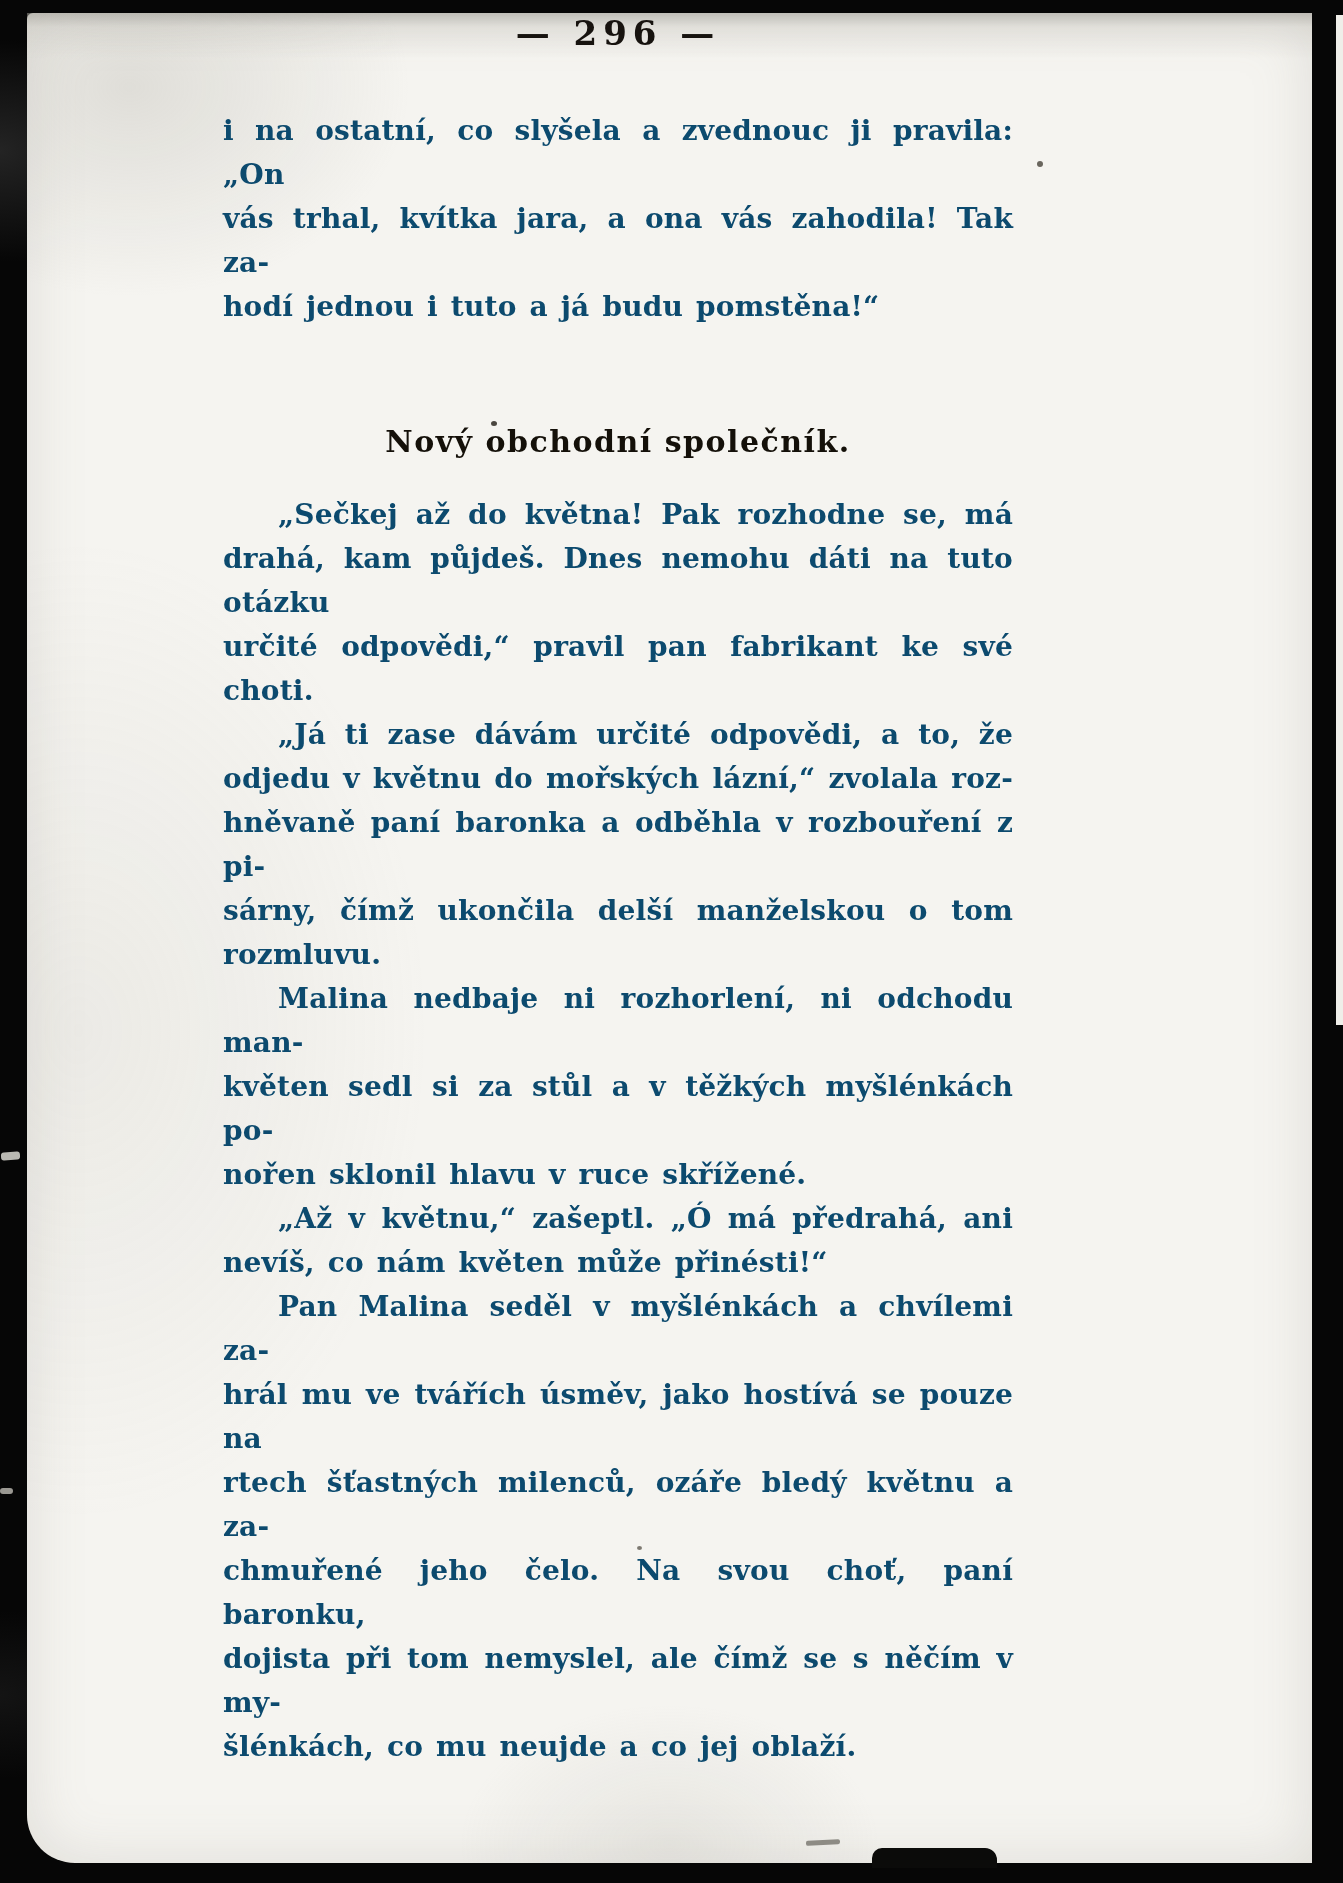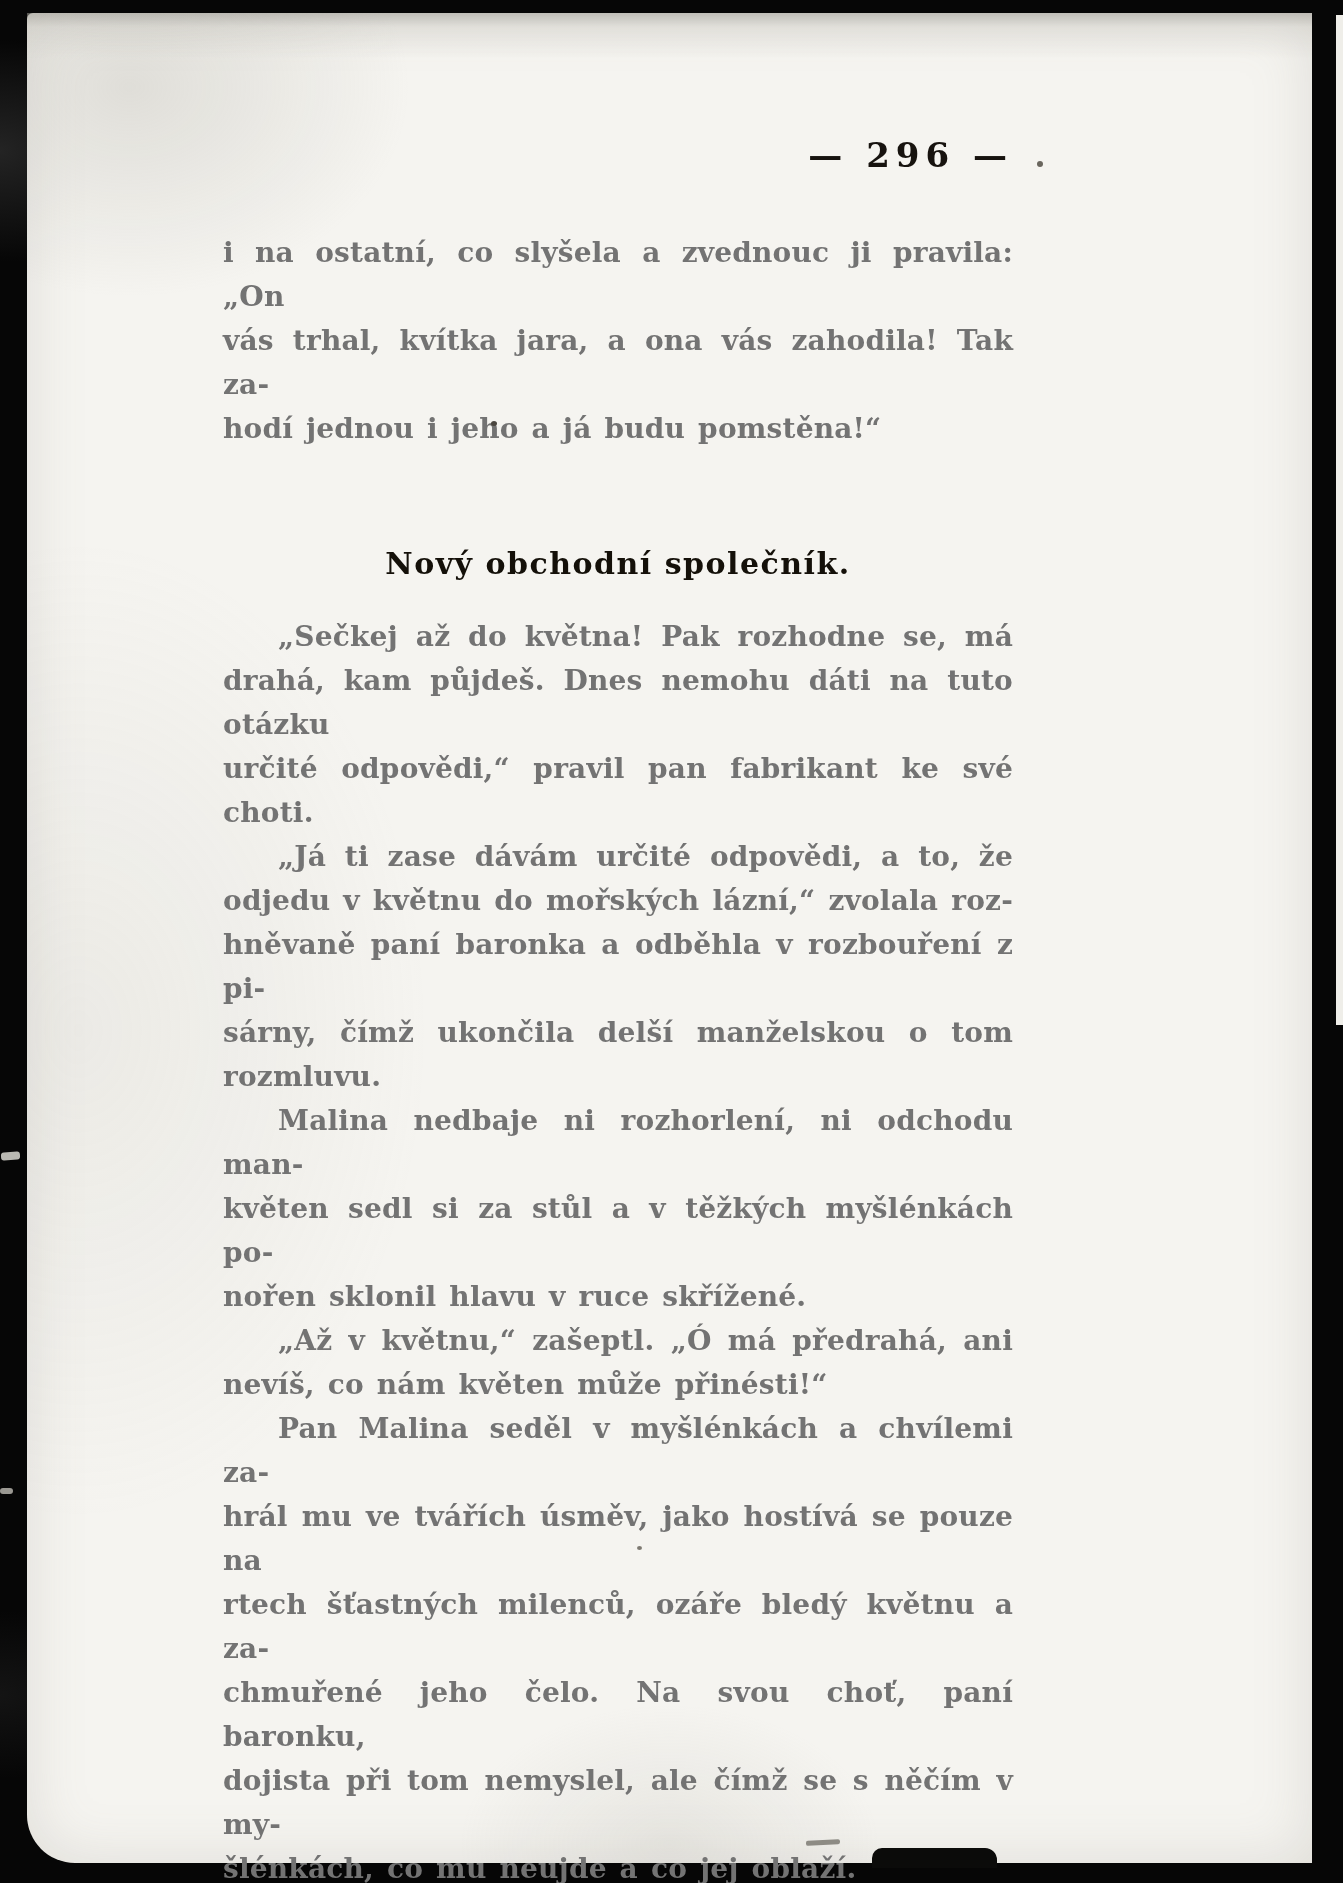--- a/index.html
+++ b/index.html
@@ -40,39 +40,38 @@
       radial-gradient(300px 200px at 50% 99%, rgba(170,168,158,0.18), rgba(0,0,0,0) 70%);
     pointer-events: none;
   }
   .column {
     position: absolute;
     left: 196px; top: 0;
     width: 790px;
     color: #17130f;
   }
   .page-number {
-    margin-top: 122px;
-    text-align: right;
+    text-align: center;
     font-size: 34px;
     font-weight: bold;
     letter-spacing: 6px;
     line-height: 40px;
     color: #17130f;
   }
   .text-body { margin-top: 56px; }
   .paragraph { margin: 0; }
   .line {
     font-size: 28px;
     font-weight: bold;
     line-height: 44px;
     letter-spacing: 0.2px;
     word-spacing: 3px;
     text-align: justify;
     text-align-last: justify;
-    color: #737373;
+    color: #0c4a6e;
   }
   .line.indent { text-indent: 55px; }
   .line.last-left { text-align-last: left; }
   .heading {
     margin-top: 84px;
     margin-bottom: 22px;
     text-align: center;
     font-size: 30px;
     font-weight: bold;
     letter-spacing: 1.5px;
@@ -126,21 +125,21 @@
 <body>
 
 <div class="scan">
   <div class="paper">
     <div class="column">
       <div class="page-number">— 296 —</div>
       <div class="text-body" id="text-body">
           <div class="paragraph">
             <div class="line">i na ostatní, co slyšela a zvednouc ji pravila: „On</div>
             <div class="line">vás trhal, kvítka jara, a ona vás zahodila! Tak za-</div>
-            <div class="line last-left">hodí jednou i jeho a já budu pomstěna!“</div>
+            <div class="line last-left">hodí jednou i tuto a já budu pomstěna!“</div>
           </div>
           <div class="heading">Nový obchodní společník.</div>
           <div class="paragraph">
             <div class="line indent">„Sečkej až do května! Pak rozhodne se, má</div>
             <div class="line">drahá, kam půjdeš. Dnes nemohu dáti na tuto otázku</div>
             <div class="line">určité odpovědi,“ pravil pan fabrikant ke své choti.</div>
           </div>
           <div class="paragraph">
             <div class="line indent">„Já ti zase dávám určité odpovědi, a to, že</div>
             <div class="line">odjedu v květnu do mořských lázní,“ zvolala roz-</div>

